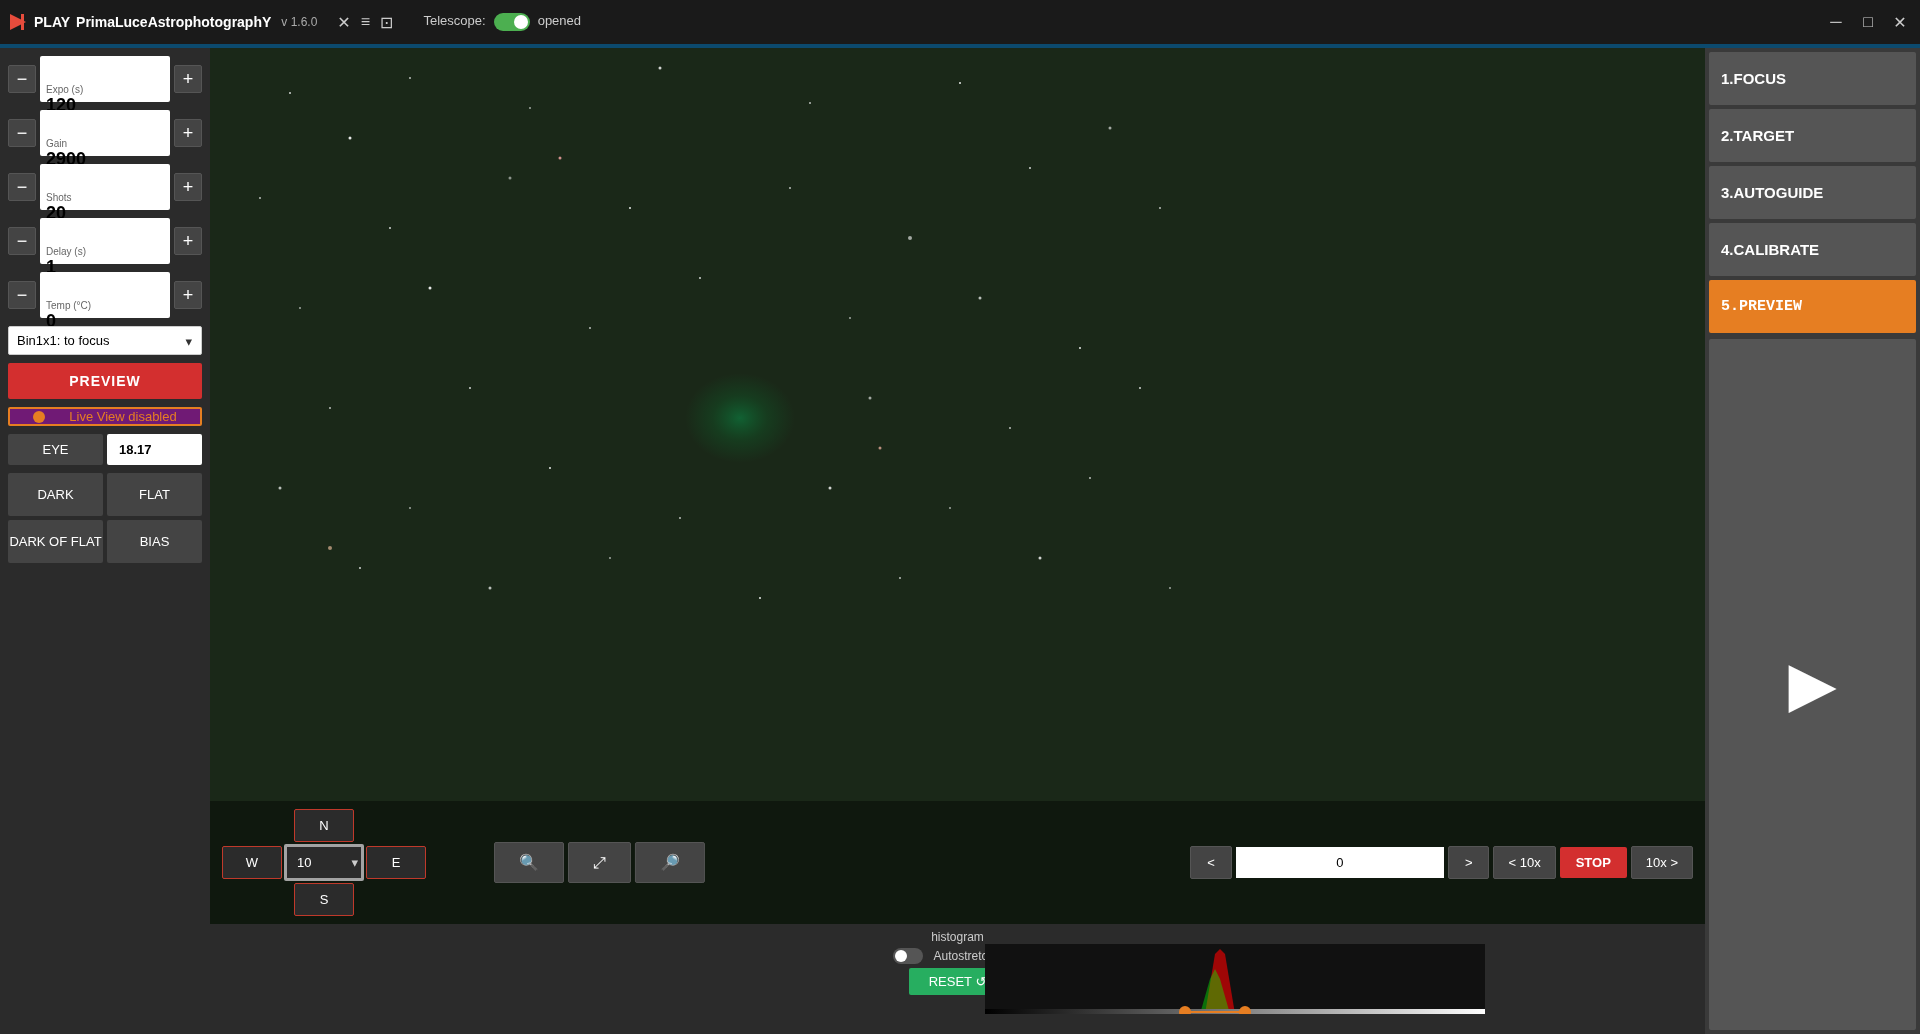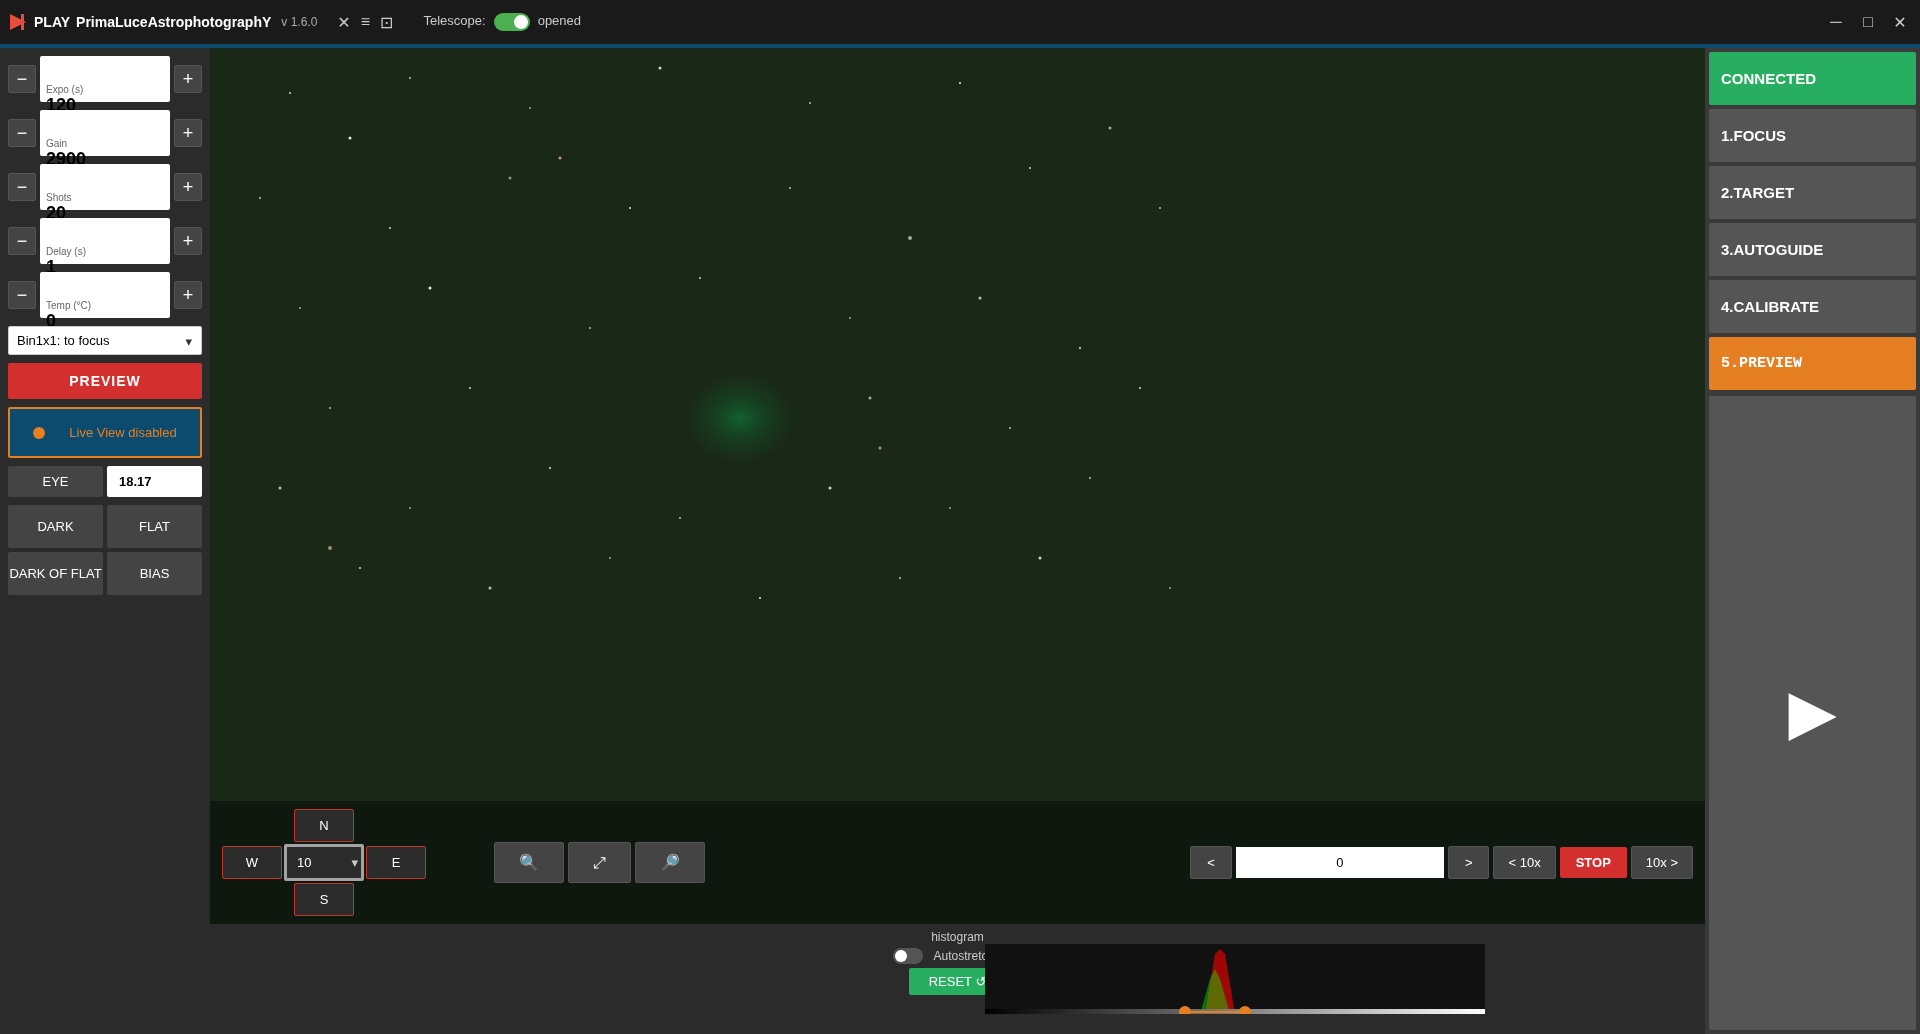--- a/index.html
+++ b/index.html
@@ -178,22 +178,22 @@
       border: none;
       font-size: 14px;
       font-weight: bold;
       cursor: pointer;
       border-radius: 2px;
       letter-spacing: 1px;
     }
 
     .live-view-btn {
       width: 100%;
-      padding: 16px;
-      background: #0c4a6e;
+      padding: 0;
+      background: #701a75;
       color: #e67e22;
       border: 2px solid #e67e22;
       font-size: 13px;
       cursor: pointer;
       border-radius: 2px;
       display: flex;
       align-items: center;
       gap: 24px;
       justify-content: center;
     }
@@ -709,21 +709,20 @@
           <circle cx="200" cy="68" r="6" fill="#e67e22"></circle>
           <circle cx="260" cy="68" r="6" fill="#e67e22"></circle>
           <line x1="200" y1="68" x2="260" y2="68" stroke="#e67e22" stroke-width="2"></line>
         </svg>
       </div>
     </div>
 
   </div>
 
   <div class="right-panel">
-    <button class="right-btn connected">CONNECTED</button>
     <button class="right-btn inactive">1.FOCUS</button>
     <button class="right-btn inactive">2.TARGET</button>
     <button class="right-btn inactive">3.AUTOGUIDE</button>
     <button class="right-btn inactive">4.CALIBRATE</button>
     <button class="right-btn active-orange">5.PREVIEW</button>
     <div class="right-btn arrow-panel" style="flex:1;display:flex;align-items:center;justify-content:center;background:#555;border-radius:2px;margin-top:2px;">
       <span class="big-arrow">►</span>
     </div>
   </div>
 

